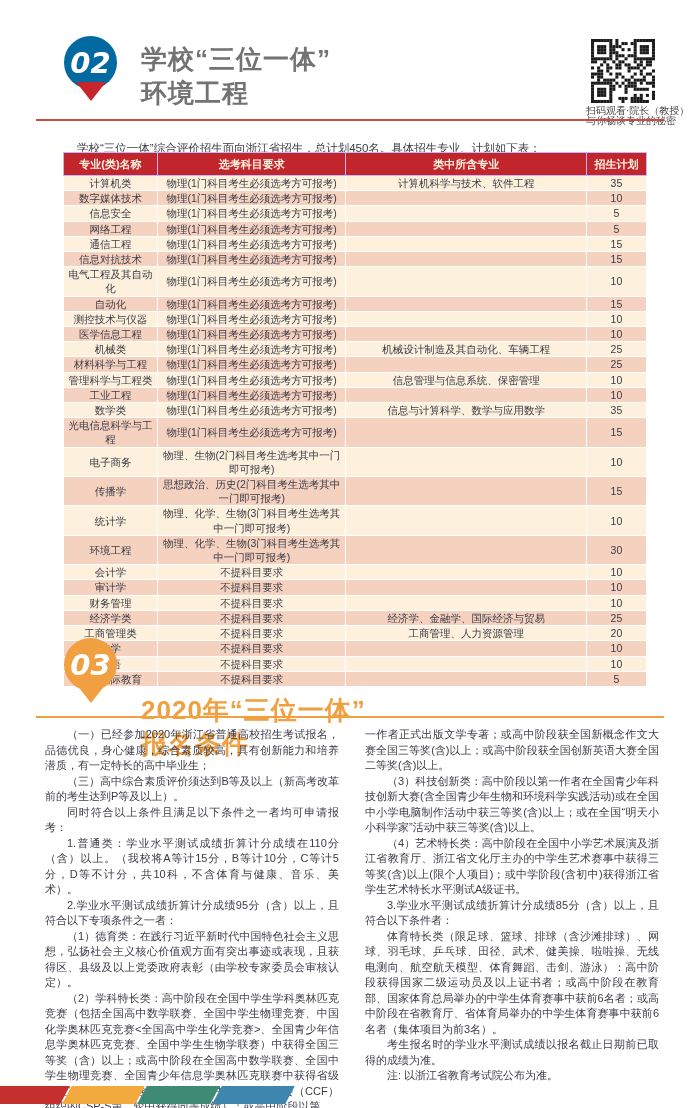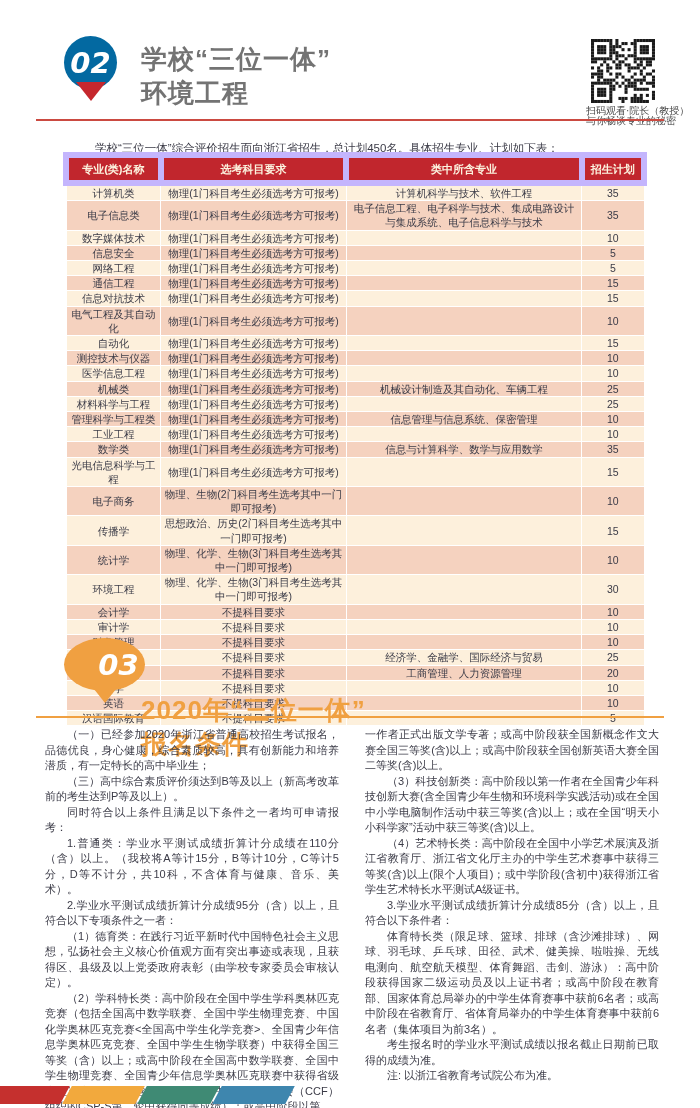--- a/index.html
+++ b/index.html
@@ -13,41 +13,41 @@
     display:flex;align-items:center;justify-content:center;
     font-family:"DejaVu Sans",sans-serif;font-style:italic;font-weight:bold;
     font-size:29px;color:#ffffff;z-index:2;
   }
   .pin::after{
     content:"";position:absolute;top:46px;left:50%;transform:translateX(-50%);
     border:15px solid transparent;border-bottom:none;border-top-width:19px;
   }
   .pin-red{background:#0369a1;}
   .pin-red::after{border-top-color:#c5272d;}
-  .pin-orange{background:#f0a041;padding-left:28px;}
+  .pin-orange{background:#f0a041;}
   .pin-orange::after{border-top-color:#f0a041;}
   
   .sec-title{position:absolute;left:141px;font-weight:bold;font-size:26px;line-height:34px;letter-spacing:1px;}
   .sec-title.red{color:#737373;top:42px;}
   .sec-title.orange{color:#f0a041;top:645px;margin-top:48px;}
   .rule{position:absolute;left:36px;width:628px;height:2px;}
   .rule.red{top:119px;background:#cb4a41;}
   .rule.orange{top:716px;background:#f0a041;}
   
   .qr-wrap{position:absolute;left:586px;top:39px;width:74px;text-align:center;}
   .qr-wrap svg{width:64px;height:64px;display:block;margin:0 auto;}
   .qr-caption{font-size:10px;line-height:9.5px;color:#4a4a4a;margin-top:3px;white-space:nowrap;}
   
-  .intro{position:absolute;left:72px;top:129px;width:580px;font-size:11.5px;color:#3b3b47;text-indent:2em;}
+  .intro{position:absolute;left:54px;top:129px;width:580px;font-size:11.5px;color:#3b3b47;text-indent:2em;}
   
   .tbl-wrap{position:absolute;left:63px;top:152px;width:584px;}
   table.majors{border-collapse:collapse;width:584px;table-layout:fixed;}
   table.majors th{
     background:#c1262d;color:#fcf3df;font-weight:bold;font-size:11px;
-    height:22px;border:6px solid #c4b5fd;padding:0 2px;
+    height:22px;border:1px solid #c4b5fd;padding:0 2px;
   }
   table.majors td{
     border:1px solid #ffffff;padding:0 3px;text-align:center;
     font-size:10.5px;line-height:14.2px;height:14px;color:#3b3b47;
   }
   table.majors tbody tr:nth-child(odd){background:#fdf0dc;}
   table.majors tbody tr:nth-child(even){background:#f5d2bf;}
   .c0{width:15.8%;} .c1{width:32.6%;} .c2{width:41.8%;margin-left:32px;} .c3{width:9.8%;}
   
   .cols{position:absolute;left:45px;top:727px;width:614px;display:flex;gap:26px;}
@@ -329,26 +329,20 @@
         </tr>
       </thead>
       <tbody>
           <tr>
             <td class="c0">计算机类</td>
             <td class="c1">物理(1门科目考生必须选考方可报考)</td>
             <td class="c2">计算机科学与技术、软件工程</td>
             <td class="c3">35</td>
           </tr>
           <tr>
-            <td class="c0">电子信息类</td>
-            <td class="c1">物理(1门科目考生必须选考方可报考)</td>
-            <td class="c2">电子信息工程、电子科学与技术、集成电路设计与集成系统、电子信息科学与技术</td>
-            <td class="c3">35</td>
-          </tr>
-          <tr>
             <td class="c0">数字媒体技术</td>
             <td class="c1">物理(1门科目考生必须选考方可报考)</td>
             <td class="c2"></td>
             <td class="c3">10</td>
           </tr>
           <tr>
             <td class="c0">信息安全</td>
             <td class="c1">物理(1门科目考生必须选考方可报考)</td>
             <td class="c2"></td>
             <td class="c3">5</td>

